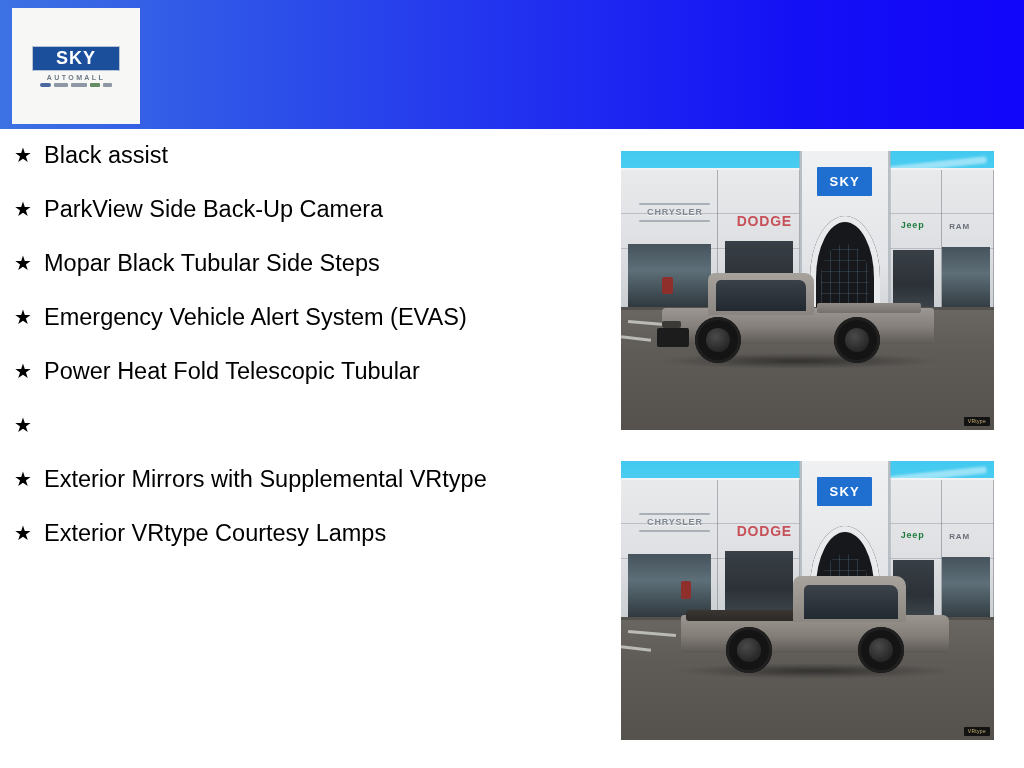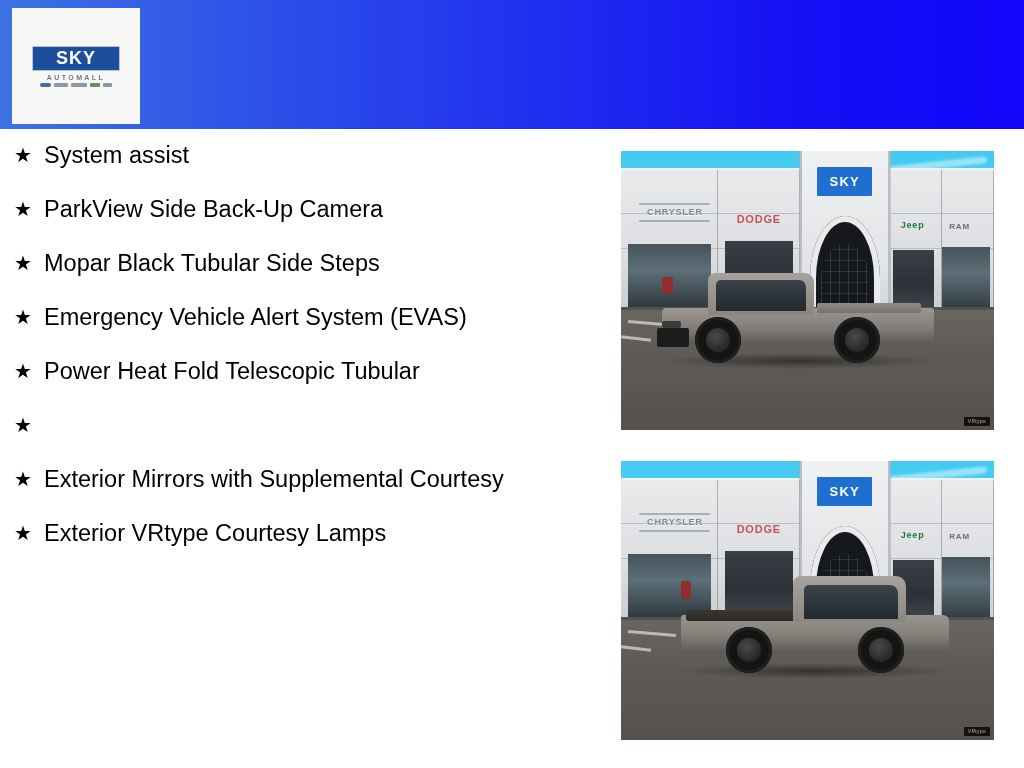--- a/index.html
+++ b/index.html
@@ -251,21 +251,21 @@
     content: "";
     position: absolute;
     left: -14%; width: 128%; height: 2px;
     background: #a9b0b8;
     border-radius: 2px;
   }
   .brand-chrysler:before { top: -5px; }
   .brand-chrysler:after  { bottom: -5px; }
   .brand-dodge {
     left: 31%; top: 31%;
-    color: #c2303a; font-size: 11px;
+    color: #c2303a; font-size: 14px;
     opacity: .82;
   }
   .brand-jeep {
     left: 75%; top: 36%;
     color: #1f7a3d; font-size: 9px;
   }
   .brand-ram {
     left: 88%; top: 37%;
     color: #6b7179; font-size: 8px;
   }
@@ -419,21 +419,21 @@
         </div>
       </div>
     </div>
 
   </div>
 
   <div class="features">
 
     <div class="feature-row">
       <span class="bullet">★</span>
-      <span class="label">System assist</span>
+      <span class="label">Black assist</span>
     </div>
 
     <div class="feature-row">
       <span class="bullet">★</span>
       <span class="label">ParkView Side Back-Up Camera</span>
     </div>
 
     <div class="feature-row">
       <span class="bullet">★</span>
       <span class="label">Mopar Black Tubular Side Steps</span>
@@ -448,21 +448,21 @@
       <span class="bullet">★</span>
       <span class="label">Power Heat Fold Telescopic Tubular</span>
     </div>
 
     <div class="feature-row">
       <span class="bullet">★</span>
     </div>
 
     <div class="feature-row">
       <span class="bullet">★</span>
-      <span class="label">Exterior Mirrors with Supplemental Courtesy</span>
+      <span class="label">Exterior Mirrors with Supplemental VRtype</span>
     </div>
 
     <div class="feature-row">
       <span class="bullet">★</span>
       <span class="label">Exterior VRtype Courtesy Lamps</span>
     </div>
 
   </div>
 
   <div class="photo one">

